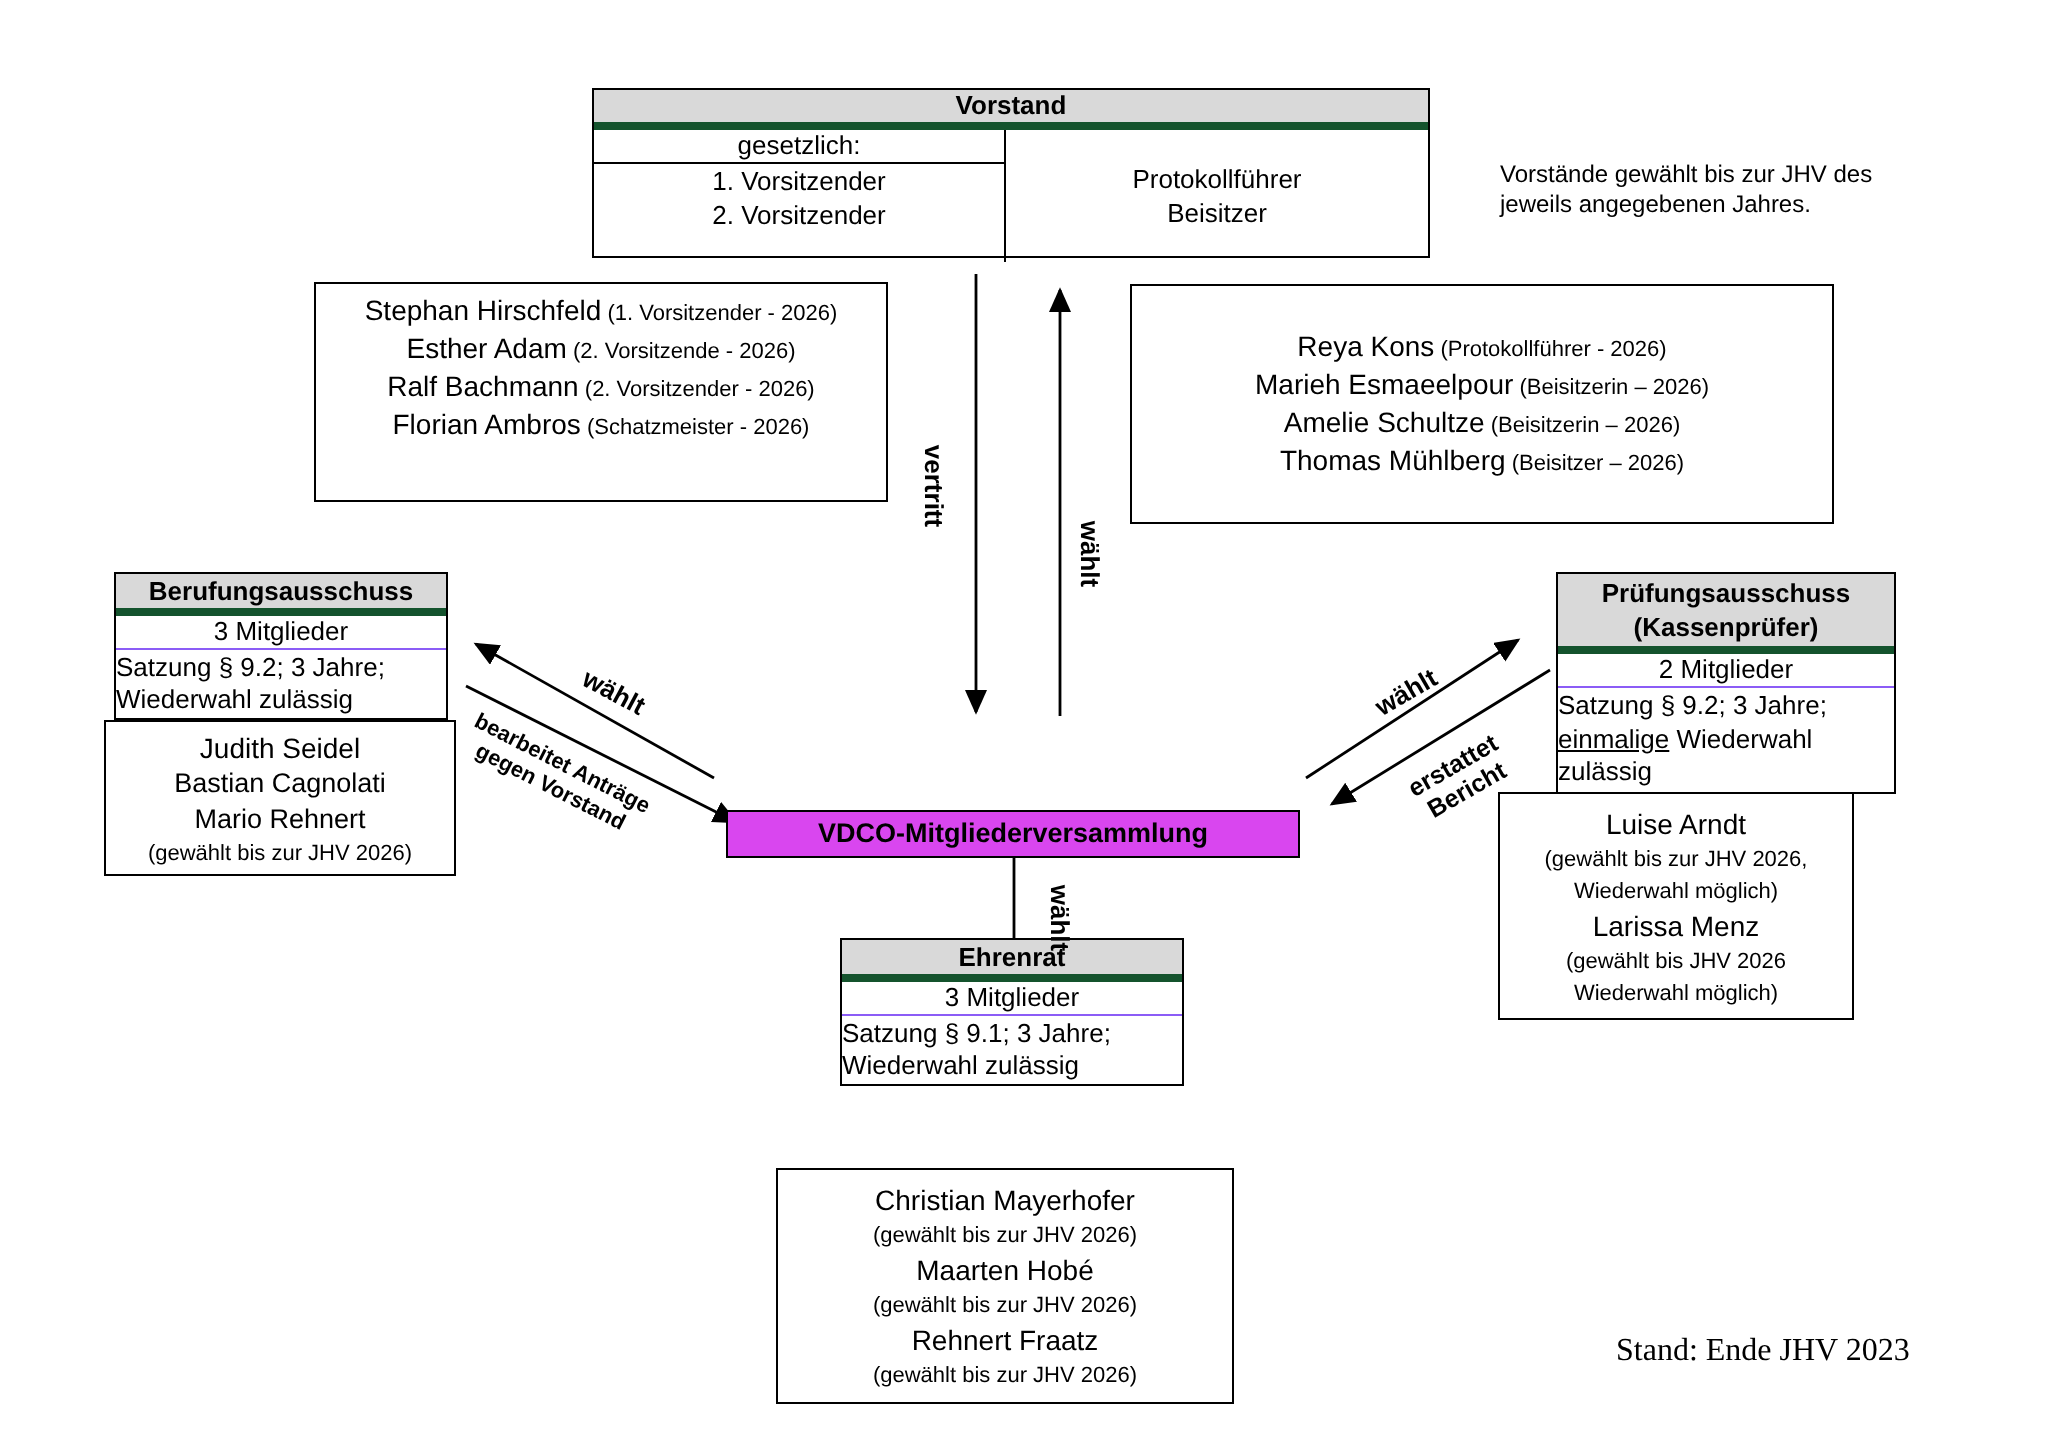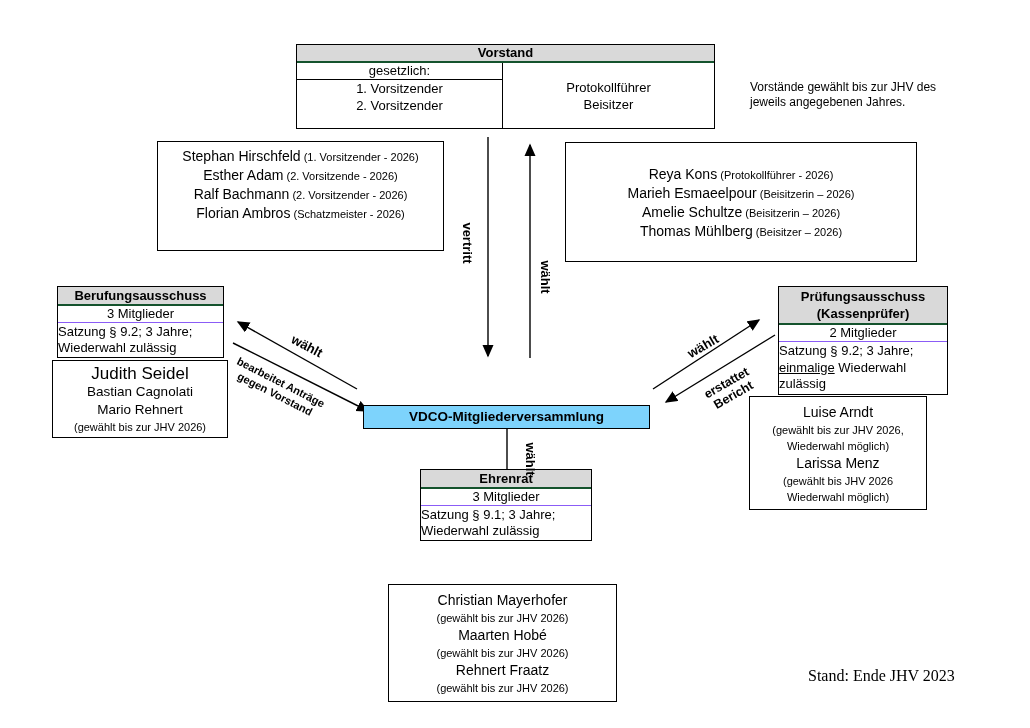--- a/index.html
+++ b/index.html
@@ -1,20 +1,20 @@
 <!DOCTYPE html>
 <html><head>
 <meta charset="utf-8">
 <style>
   html,body{margin:0;padding:0;background:#fff;}
   #canvas{position:relative;width:1030px;height:728px;background:#ffffff;overflow:hidden;
           font-family:"Liberation Sans",sans-serif;color:#000;}
   .abs{position:absolute;}
   .box{position:absolute;border:1.5px solid #000;background:#fff;box-sizing:border-box;}
-  .hdr{background:#d9d9d9;font-weight:bold;text-align:center;border-bottom:2px solid #14532d;}
+  .hdr{background:#d9d9d9;font-weight:bold;text-align:center;border-bottom:4px solid #14532d;}
   .row{text-align:center;}
   .rule{text-align:left;border-top:1px solid #8b5cf6;}
   .namel{font-size:14px;line-height:19px;}
   .detl{font-size:11px;line-height:16px;}
   .inl-name{font-size:14px;}
   .inl-det{font-size:11px;}
   .lbl{position:absolute;font-weight:bold;white-space:nowrap;}
   .u{text-decoration:underline;}
   svg line{stroke:#000;stroke-width:1.4;}
   #footer{position:absolute;font-family:"Liberation Serif",serif;font-size:16px;}
@@ -72,21 +72,21 @@
 
   <div class="box" style="left:57px;top:286px;width:167px;font-size:13px;">
     <div class="hdr" style="height:17px;line-height:17px;">Berufungsausschuss</div>
     <div class="row" style="height:16px;line-height:16px;">3 Mitglieder</div>
     <div class="rule" style="line-height:16px;padding:1px 0;">
       <div>Satzung § 9.2; 3 Jahre;</div>
       <div>Wiederwahl zulässig</div>
     </div>
   </div>
   <div class="box" style="left:52px;top:360px;width:176px;height:78px;padding-top:4px;">
-    <div class="row" style="font-size:17px;line-height:18px;">Judith Seidel</div>
+    <div class="row" style="font-size:14px;line-height:18px;">Judith Seidel</div>
     <div class="row" style="font-size:13.5px;line-height:18px;">Bastian Cagnolati</div>
     <div class="row" style="font-size:13.5px;line-height:18px;">Mario Rehnert</div>
     <div class="row detl">(gewählt bis zur JHV 2026)</div>
   </div>
 
   <div class="box" style="left:778px;top:286px;width:170px;font-size:13px;">
     <div class="hdr" style="line-height:17px;padding:1px 0;">
       <div>Prüfungsausschuss</div>
       <div>(Kassenprüfer)</div>
     </div>
@@ -99,21 +99,21 @@
   </div>
   <div class="box" style="left:749px;top:396px;width:178px;height:114px;padding-top:6px;">
     <div class="row namel">Luise Arndt</div>
     <div class="row detl">(gewählt bis zur JHV 2026,</div>
     <div class="row detl">Wiederwahl möglich)</div>
     <div class="row namel">Larissa Menz</div>
     <div class="row detl">(gewählt bis JHV 2026</div>
     <div class="row detl">Wiederwahl möglich)</div>
   </div>
 
-  <div class="box" style="left:363px;top:405px;width:287px;height:24px;background:#7dd3fc;">
+  <div class="box" style="left:363px;top:405px;width:287px;height:24px;background:#d946ef;">
     <div style="font-weight:bold;font-size:13.5px;text-align:center;line-height:21px;">VDCO-Mitgliederversammlung</div>
   </div>
 
   <div class="box" style="left:420px;top:469px;width:172px;font-size:13px;">
     <div class="hdr" style="height:17px;line-height:17px;">Ehrenrat</div>
     <div class="row" style="height:16px;line-height:16px;">3 Mitglieder</div>
     <div class="rule" style="line-height:16px;padding:1px 0;">
       <div>Satzung § 9.1; 3 Jahre;</div>
       <div>Wiederwahl zulässig</div>
     </div>

